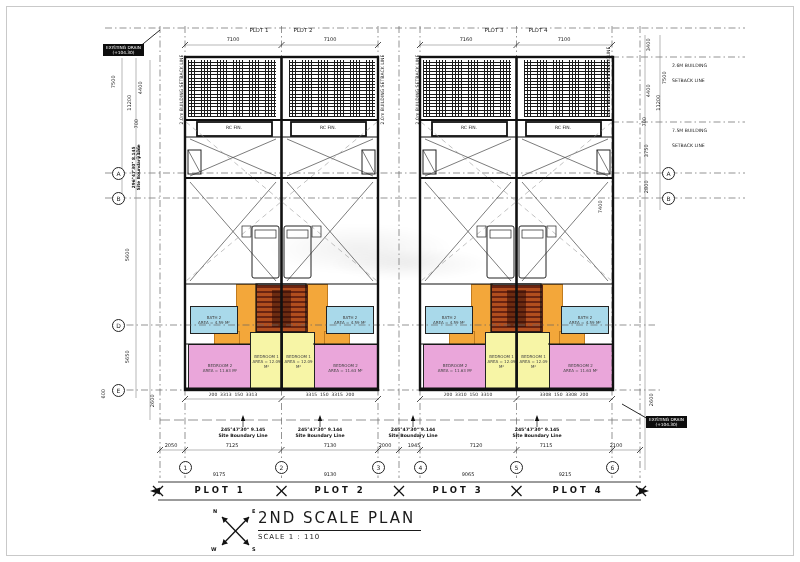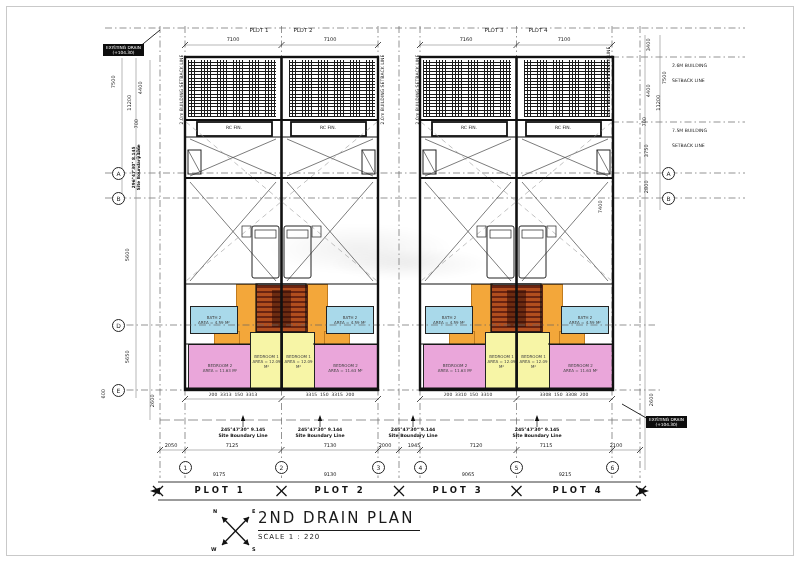--- a/index.html
+++ b/index.html
@@ -413,19 +413,19 @@
   <div class="t tc txt" style="left:199px;top:472px;width:40px;">9175</div>
   <div class="t tc txt" style="left:310px;top:472px;width:40px;">9130</div>
   <div class="t tc txt" style="left:448px;top:472px;width:40px;">9065</div>
   <div class="t tc txt" style="left:545px;top:472px;width:40px;">9215</div>
 
   <div class="plotbar" style="left:180px;top:485px;width:80px;">PLOT 1</div>
   <div class="plotbar" style="left:300px;top:485px;width:80px;">PLOT 2</div>
   <div class="plotbar" style="left:418px;top:485px;width:80px;">PLOT 3</div>
   <div class="plotbar" style="left:538px;top:485px;width:80px;">PLOT 4</div>
 
-  <div class="title">2ND DRAIN PLAN</div>
-  <div class="scale">SCALE 1 : 220</div>
+  <div class="title">2ND SCALE PLAN</div>
+  <div class="scale">SCALE 1 : 110</div>
   <span class="cmp" style="left:213px;top:508px;">N</span>
   <span class="cmp" style="left:252px;top:508px;">E</span>
   <span class="cmp" style="left:211px;top:546px;">W</span>
   <span class="cmp" style="left:252px;top:546px;">S</span>
 </div>
 
 </body></html>

